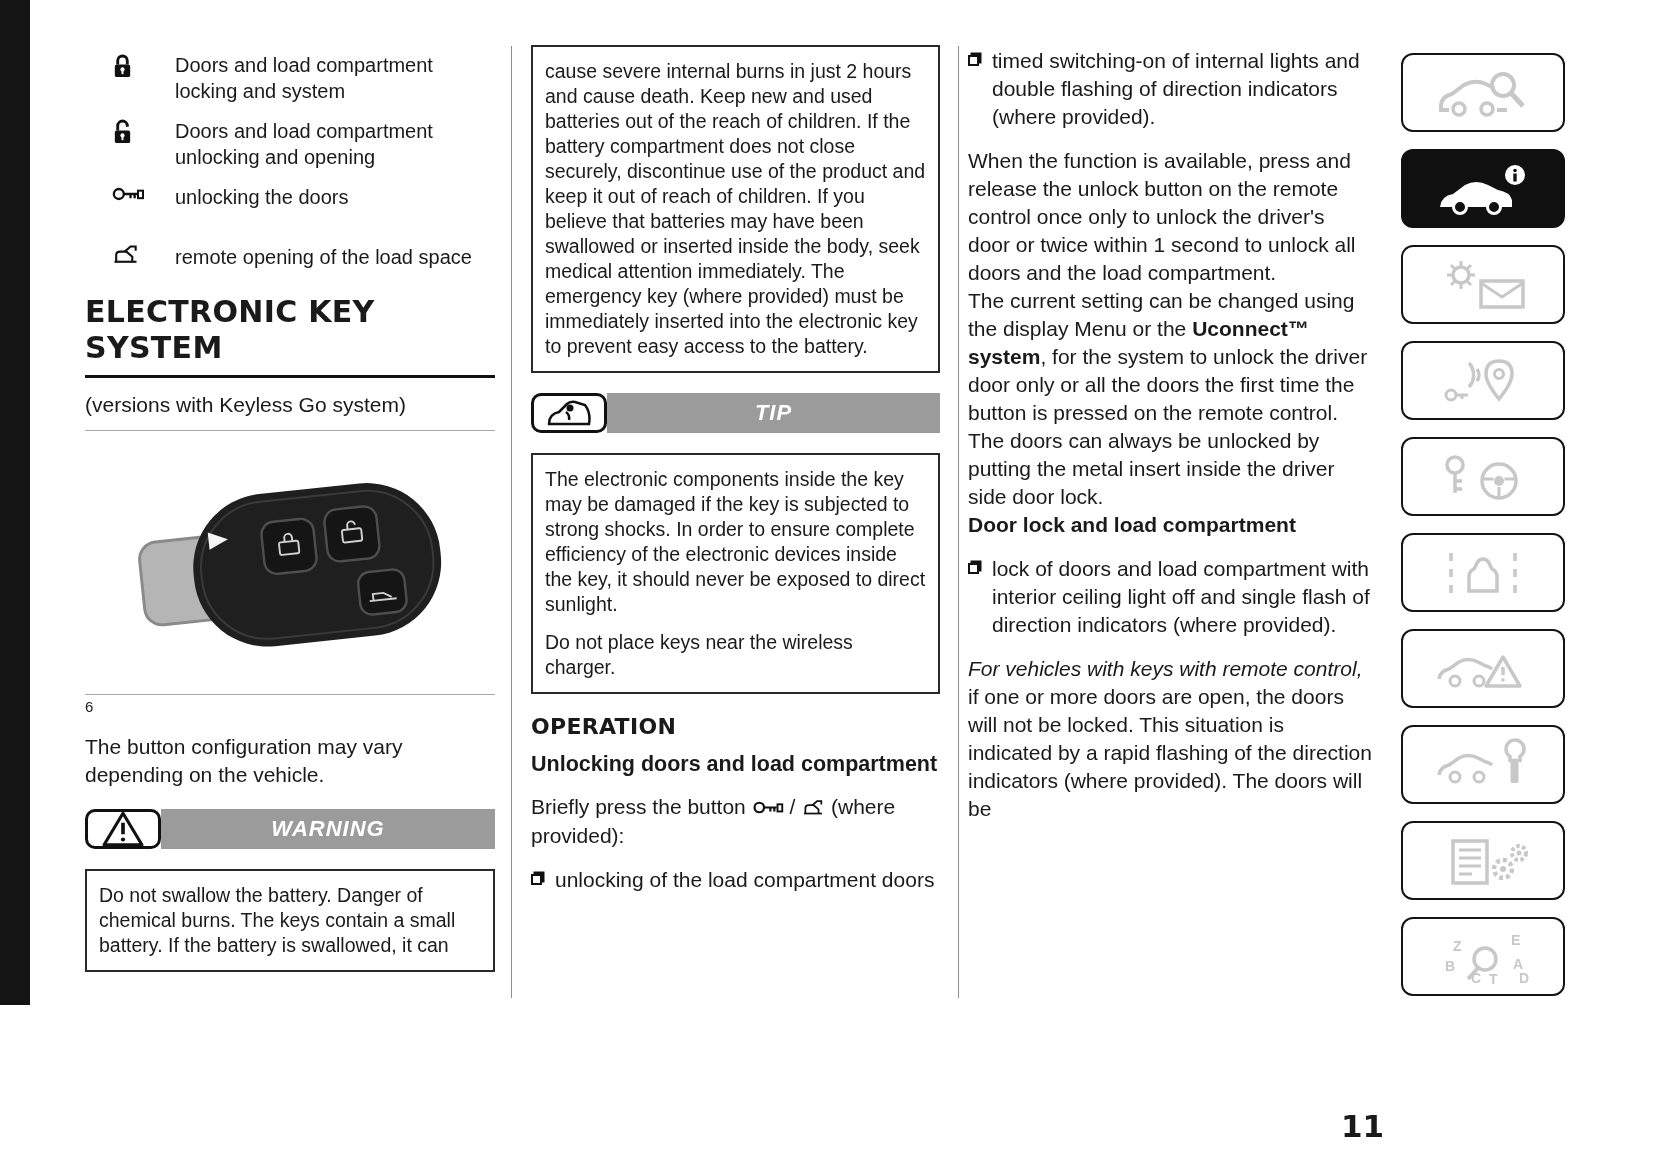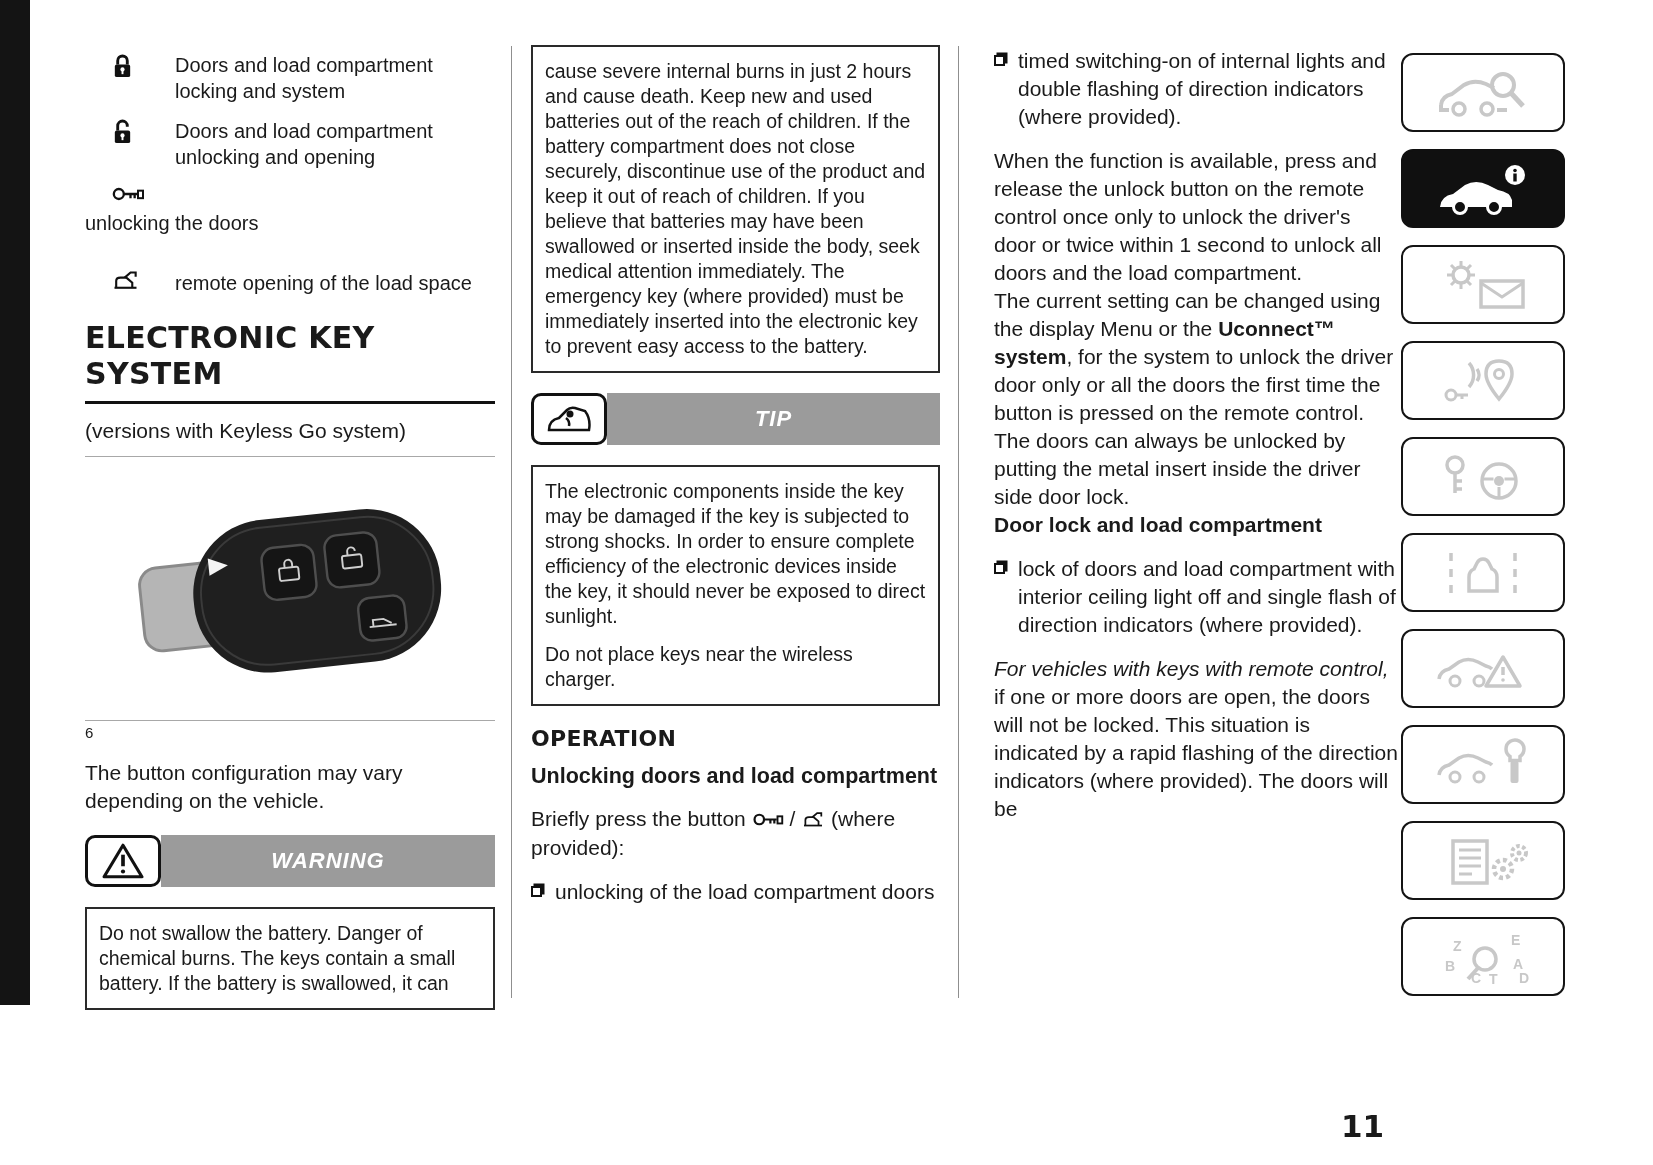--- a/index.html
+++ b/index.html
@@ -8,38 +8,38 @@
     position: relative; width: 1653px; height: 1165px; background:#ffffff;
     font-family: "Liberation Sans", sans-serif; color:#1a1a1a; overflow:hidden;
   }
   .spine { position:absolute; left:0; top:0; width:30px; height:1005px; background:#141414; }
   .vrule { position:absolute; top:46px; width:1px; height:952px; background:#8f8f8f; }
   .v1 { left:511px; } .v2 { left:958px; }
 
   .col { position:absolute; top:45px; }
   .col1 { left:85px;  width:410px; }
   .col2 { left:531px; width:409px; }
-  .col3 { left:994px; width:404px; }
+  .col3 { left:968px; width:404px; }
 
   
   .legend { margin-top:7px; }
   .legend-item { display:flex; margin-bottom:14px; font-size:20px; line-height:26px; }
-  .legend-item.gap { margin-bottom:34px;flex-direction:column; }
+  .legend-item.gap { margin-bottom:34px; }
   .legend-icon { width:90px; flex:none; padding-left:26px; color:#111; }
 
   .sec-title { font-family:"DejaVu Sans", sans-serif; font-size:30px; line-height:36px; font-weight:900; letter-spacing:0.3px; margin-top:22px; }
   .title-rule { height:3px; background:#111; margin-top:9px; }
   .sec-sub { font-size:21px; margin-top:15px; }
   .fig-rule { height:1px; background:#a8a8a8; margin-top:13px; }
   .fig { height:250px; display:flex; align-items:center; justify-content:center; }
   .fig-caption { font-size:15px; margin-top:3px; }
 
   .para { font-size:21px; line-height:28px; margin-top:18px; }
 
-  .band { display:flex; align-items:stretch; margin-top:20px; height:52px; }
+  .band { display:flex; align-items:stretch; margin-top:20px; height:40px; }
   .band-icon { width:76px; flex:none; border:3px solid #111; border-radius:10px; background:#fff; display:flex; align-items:center; justify-content:center; }
   .band-bar { flex:1; background:#9b9b9b; display:flex; align-items:center; justify-content:center; }
   .band-label { color:#ffffff; font-weight:bold; font-style:italic; font-size:22px; letter-spacing:1px; }
 
   .note-box { border:2px solid #2a2a2a; padding:12px 12px; font-size:19.5px; line-height:25px; margin-top:20px; }
   .note-box p { margin:0 0 13px; }
   .note-box p:last-child { margin-bottom:0; }
   .mt0 { margin-top:0 !important; }
 
   .h-operation { font-family:"DejaVu Sans", sans-serif; font-weight:700; font-size:22px; letter-spacing:0.3px; margin-top:20px; }

